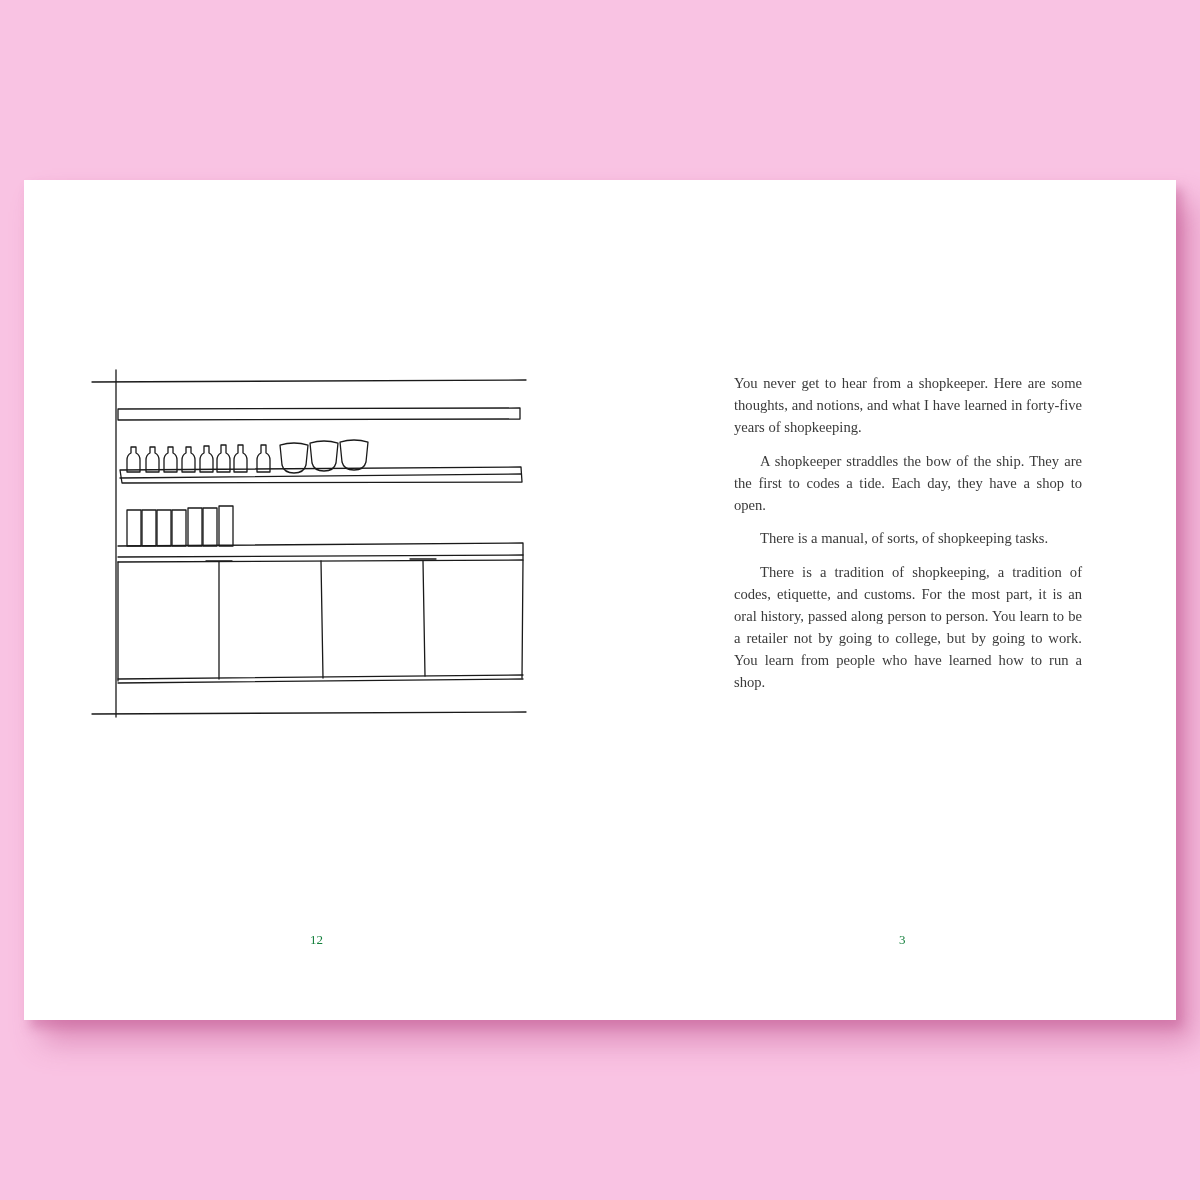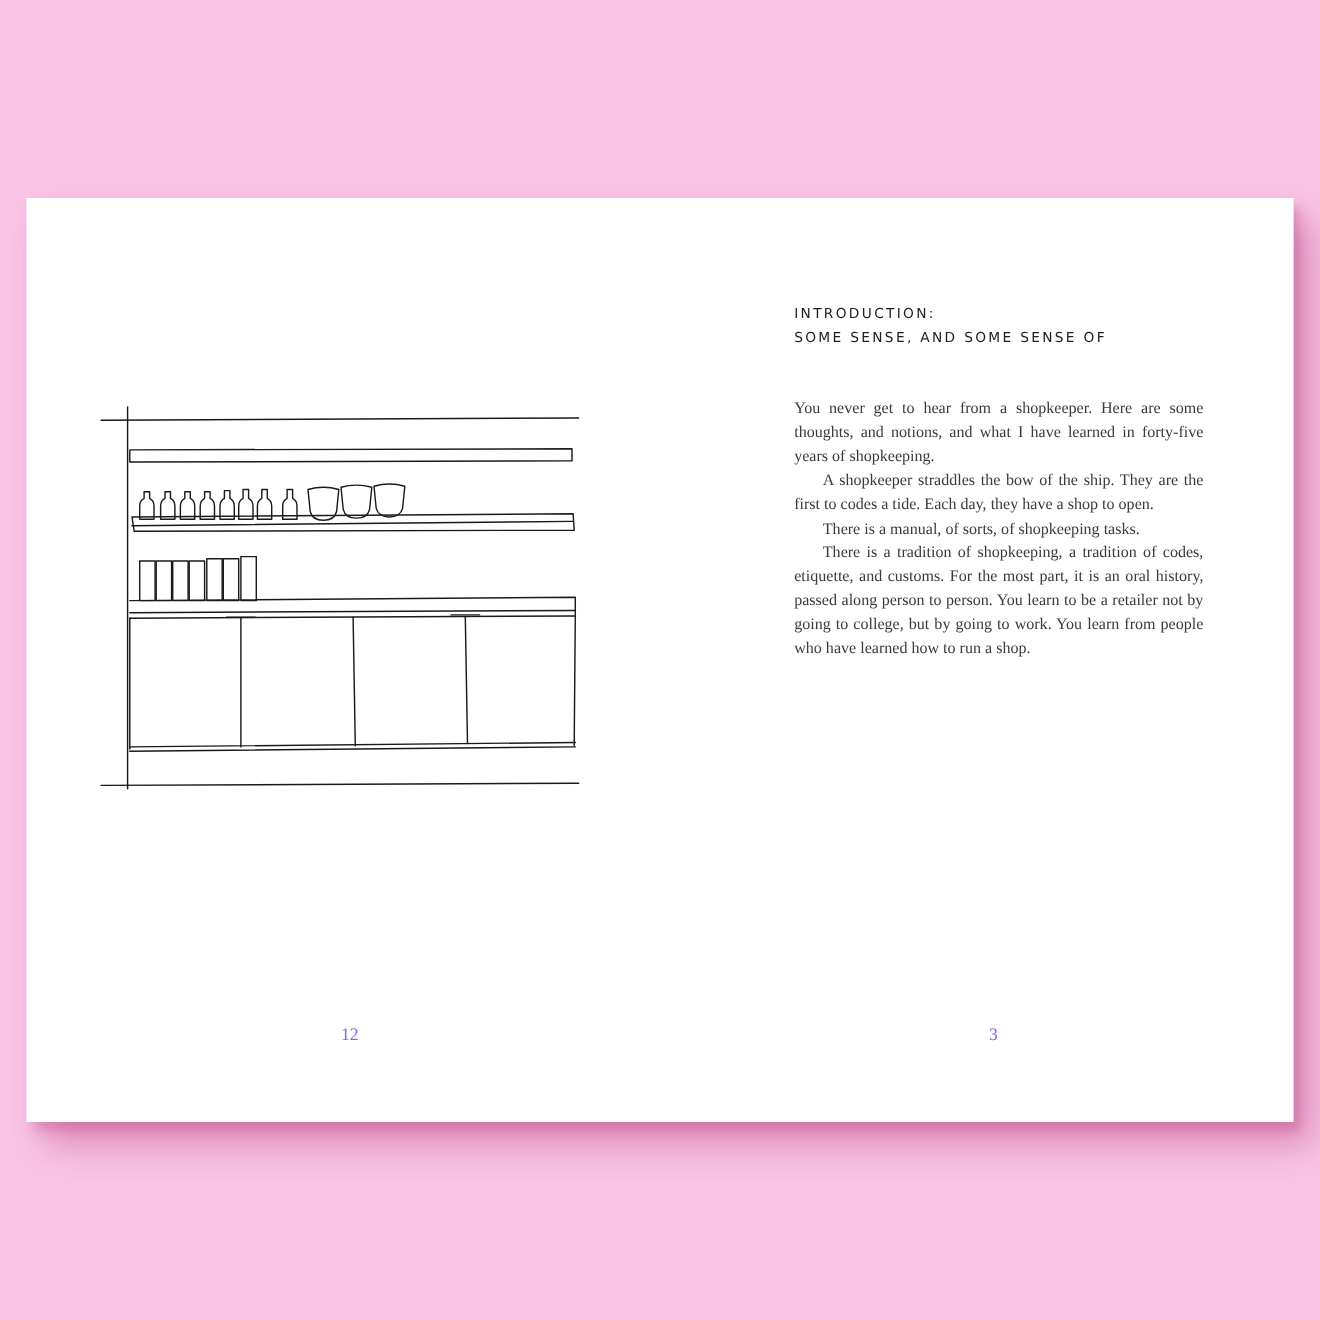--- a/index.html
+++ b/index.html
@@ -63,33 +63,33 @@
       left: 122px;
       top: 181px;
       width: 372px;
       font-family: "Liberation Serif", serif;
       font-size: 14.6px;
       line-height: 21.9px;
       color: #3a3a3a;
       text-align: justify;
     }
     .body-text p {
-      margin: 0;
+      margin: 12px;
       text-indent: 26px;
     }
     .body-text p.first {
       text-indent: 0;
     }
 
     .folio {
       position: absolute;
       top: 752px;
       font-family: "Liberation Serif", serif;
-      font-size: 16px;
-      color: #8b5cf6;
+      font-size: 13px;
+      color: #15803d;
     }
     .folio-left { left: 286px; }
     .folio-right { left: 299px; }
   </style>
 </head>
 <body>
 
 <div class="spread">
 
   <div class="page page-left">
@@ -145,24 +145,20 @@
         <path d="M28 318 L433 314"></path>
 
         <path d="M116 196 L142 196"></path>
         <path d="M320 194 L346 194"></path>
       </svg>
     </div>
     <div class="folio folio-left">12</div>
   </div>
 
   <div class="page page-right">
-    <div class="chapter-heading">
-      <div>INTRODUCTION:</div>
-      <div>SOME SENSE, AND SOME SENSE OF</div>
-    </div>
 
     <div class="body-text">
       <p class="first">You never get to hear from a shopkeeper. Here are some thoughts, and notions, and what I have learned in forty-five years of shopkeeping.</p>
       <p>A shopkeeper straddles the bow of the ship. They are the first to codes a tide. Each day, they have a shop to open.</p>
       <p>There is a manual, of sorts, of shopkeeping tasks.</p>
       <p>There is a tradition of shopkeeping, a tradition of codes, etiquette, and customs. For the most part, it is an oral history, passed along person to person. You learn to be a retailer not by going to college, but by going to work. You learn from people who have learned how to run a shop.</p>
     </div>
 
     <div class="folio folio-right">3</div>
   </div>

